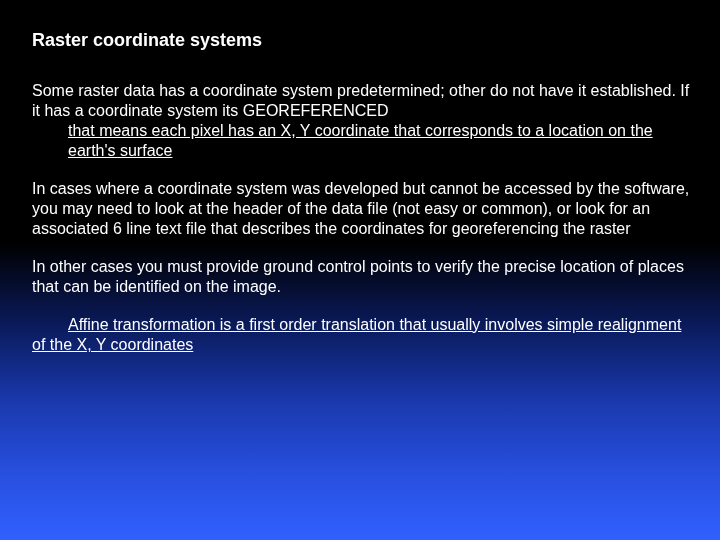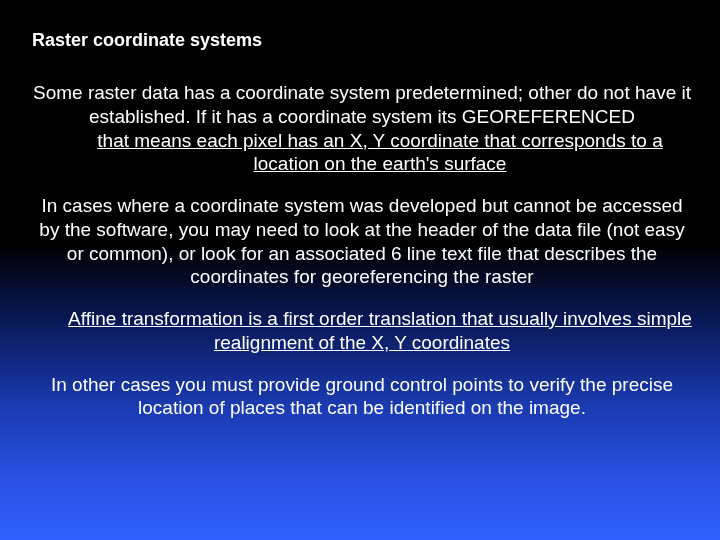--- a/index.html
+++ b/index.html
@@ -26,24 +26,23 @@
     box-sizing: border-box;
     width: 100%;
     height: 100%;
   }
   .title {
     font-size: 18px;
     font-weight: bold;
     margin-bottom: 30px;
   }
   .para {
-    font-size: 19px;
+    font-size: 16px;
     line-height: 1.25;
     margin-bottom: 18px;
-    text-align: center;
   }
   .indent {
     display: block;
     padding-left: 36px;
     text-decoration: underline;
   }
 </style>
 </head>
 <body>
 
@@ -51,20 +50,20 @@
 
   <div class="title">Raster coordinate systems</div>
 
   <div class="para">
     <span>Some raster data has a coordinate system predetermined; other do not have it established.  If it has a coordinate system its GEOREFERENCED</span><br>
     <span class="indent">that means each pixel has an X, Y coordinate that corresponds to a location on the earth's surface</span>
   </div>
 
   <div class="para">In cases where a coordinate system was developed but cannot be accessed by the software, you may need to look at the header of the data file (not easy or common), or look for an associated 6 line text file that describes the coordinates for georeferencing the raster</div>
 
+  <div class="para">In other cases you must provide ground control points to verify the precise location of places that can be identified on the image.</div>
+
   <div class="para">
     <span class="indent" style="display:inline; padding-left:36px;">Affine transformation is a first order translation that usually involves simple realignment of the X, Y coordinates</span>
   </div>
-
-  <div class="para">In other cases you must provide ground control points to verify the precise location of places that can be identified on the image.</div>
 
 
 </div>
 
 </body></html>

